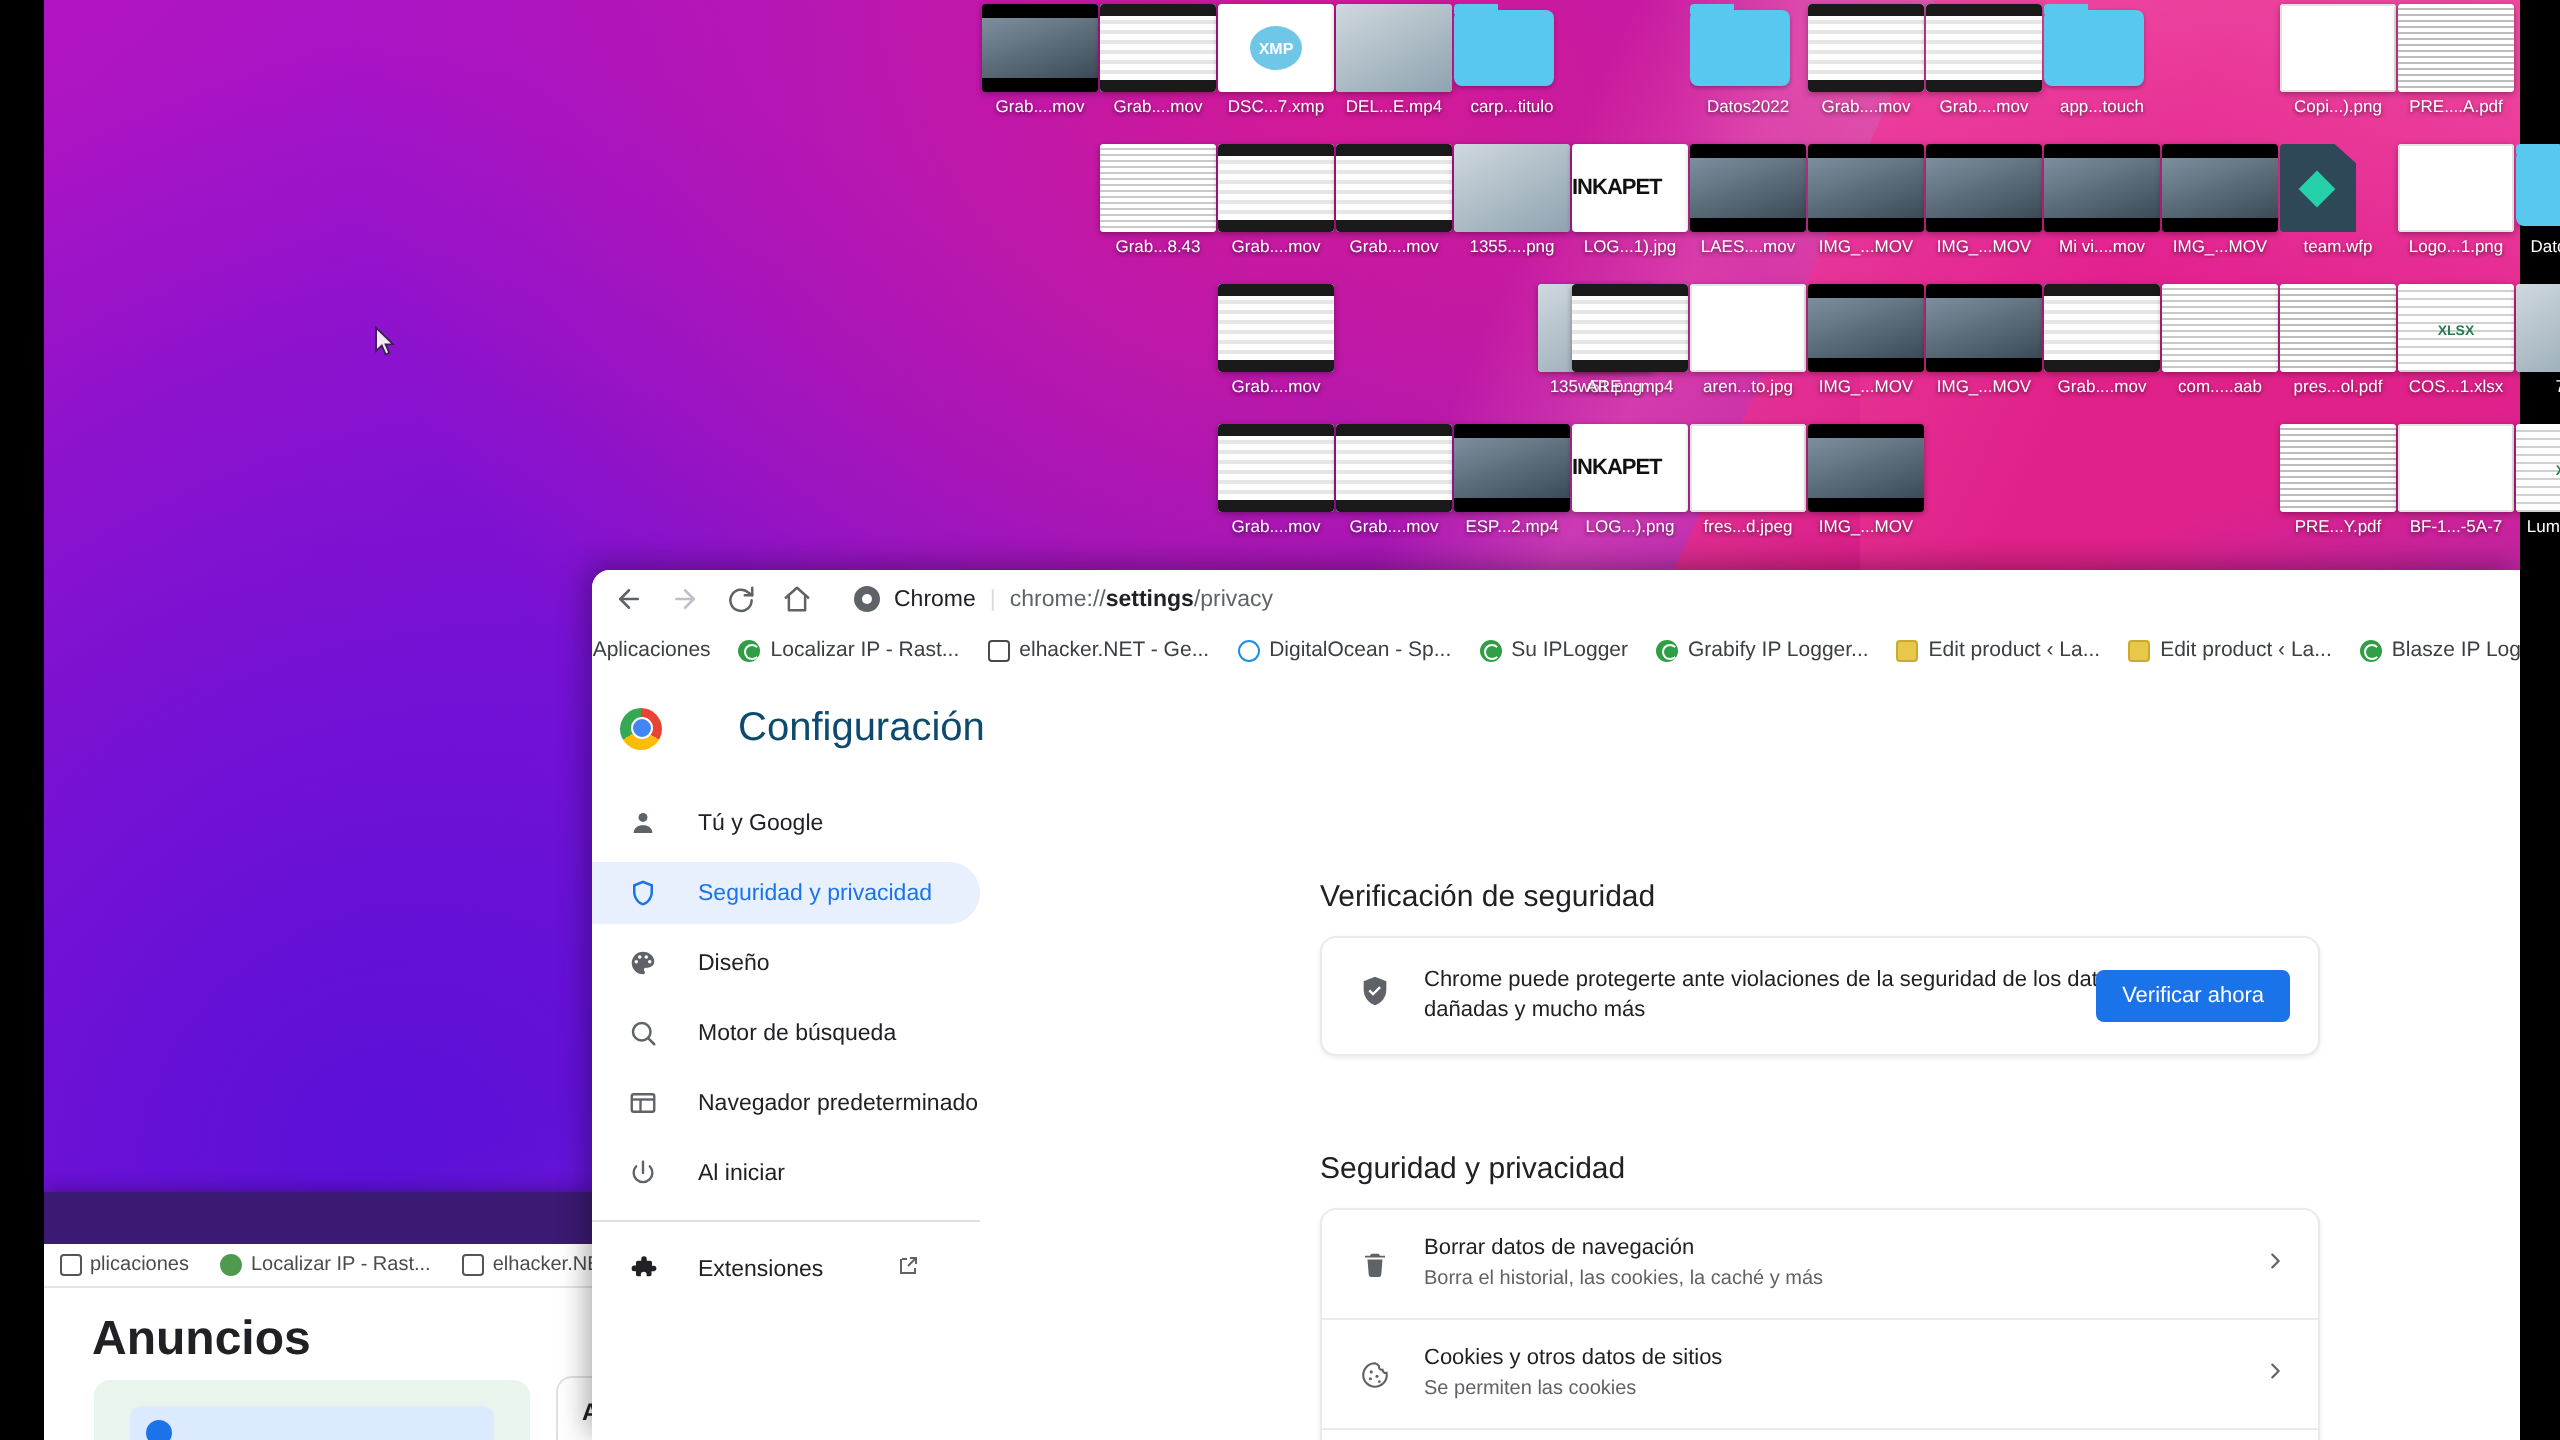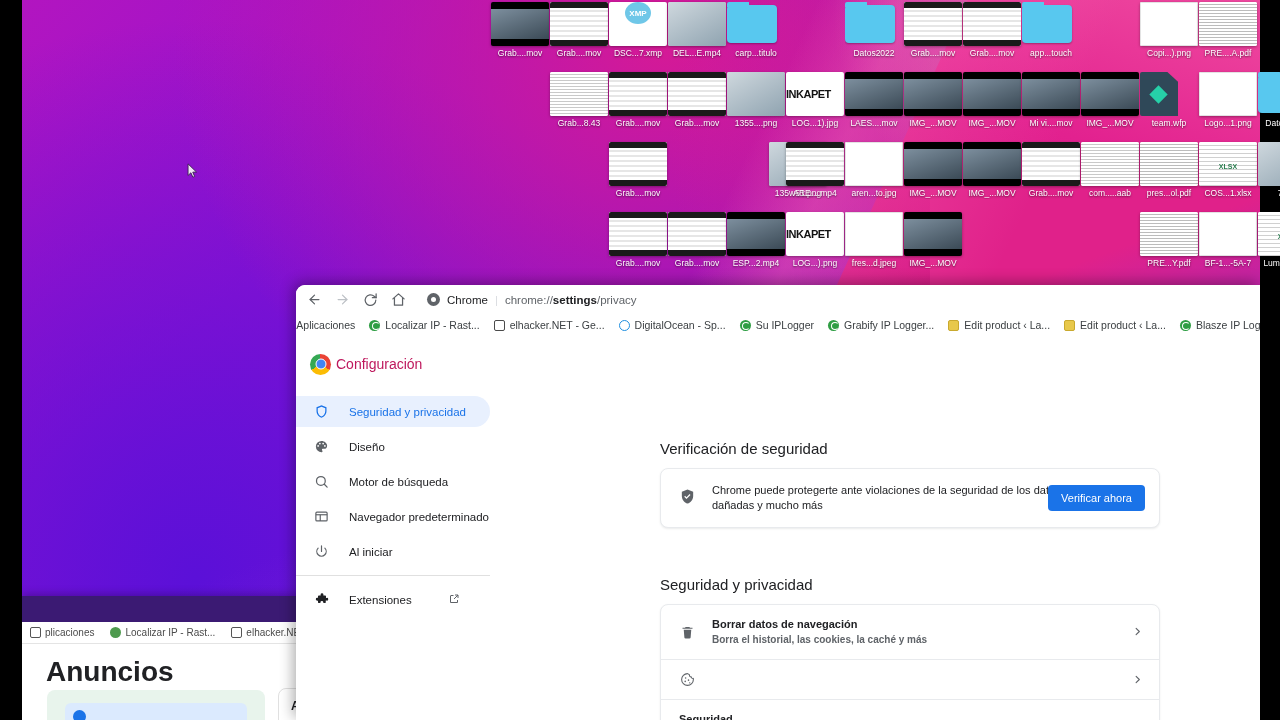--- a/index.html
+++ b/index.html
@@ -63,21 +63,21 @@
   .thumb.doc i{ display:block; width:100%; height:100%;
     background:repeating-linear-gradient(#fff 0 2px,#c9c9c9 2px 3px); font-style:normal;}
   .thumb.folder{ background:none; box-shadow:none; }
   .thumb.folder i{ display:block; width:50px; height:38px; border-radius:4px; background:#58c8ef;
     position:relative; font-style:normal; box-shadow:0 1px 2px rgba(0,0,0,.3);}
   .thumb.folder i::before{ content:""; position:absolute; left:0; top:-5px; width:22px;height:7px;
     border-radius:3px 3px 0 0; background:#58c8ef;}
   .thumb.pdf{ background:#fff; }
   .thumb.pdf i{ display:block;width:100%;height:100%;
     background:repeating-linear-gradient(#fff 0 2px,#bcbcbc 2px 3px); font-style:normal;}
-  .thumb.xmp{ background:#fff; display:flex;align-items:flex-start;justify-content:center; }
+  .thumb.xmp{ background:#fff; display:flex;align-items:center;justify-content:center; }
   .thumb.xmp i{ font-style:normal;font-size:8px;color:#3aa8d8;font-weight:bold;
     width:26px;height:22px;border-radius:50%;background:#6fc7e8;display:flex;align-items:center;justify-content:center;color:#fff;}
   .thumb.ink{ background:#fff; }
   .thumb.ink i{ font-style:normal; font-weight:900; font-size:11px; color:#111; letter-spacing:-.5px;}
   .thumb.wfp{ background:none; box-shadow:none; }
   .thumb.wfp i{ display:block;width:38px;height:44px;background:#2f4858;
      clip-path:polygon(0 0,72% 0,100% 22%,100% 100%,0 100%); position:relative; font-style:normal;}
   .thumb.wfp i::after{content:"";position:absolute;left:12px;top:16px;width:13px;height:13px;background:#26d0a8;transform:rotate(45deg);}
   .thumb.xlsx{ background:#fff; }
   .thumb.xlsx i{ display:block;width:100%;height:100%;
@@ -111,21 +111,21 @@
     display:flex; align-items:center; gap:16px; padding:0 8px;
     font-size:10px; color:#4b4b4b; overflow:hidden;
   }
   #bgwin .bgbookmarks .bm{ display:flex; align-items:center; gap:4px; white-space:nowrap;}
   .bm-dot{ width:11px;height:11px;border-radius:50%;background:#1aa3d8;display:inline-block;}
   .bm-dot.g{ background:#4e9a4e;}
   .bm-dot.sq{ border-radius:2px;background:#fff;border:1.5px solid #555;}
   #bgwin .bgcontent{ position:relative; height:76px; background:#fff; }
   .anuncios-title{
     position:absolute; left:24px; top:12px;
-    font-size:28px; font-weight:bold; color:#202124;
+    font-size:24px; font-weight:bold; color:#202124;
   }
   .green-card{
     position:absolute; left:25px; top:46px; width:218px; height:34px;
     background:#e8f4ec; border-radius:8px 8px 0 0;
   }
   .green-card .inner{
     position:absolute; left:18px; top:13px; width:182px; height:24px;
     background:#dbeafe; border-radius:6px 6px 0 0;
   }
   .green-card .bdot{ position:absolute; left:26px; top:20px; width:13px;height:13px;border-radius:50%;background:#1a73e8;}
@@ -203,21 +203,21 @@
   }
   .chrome-logo{
     width:21px;height:21px;border-radius:50%; margin-left:14px;
     background:conic-gradient(#ea4335 0deg 120deg,#fbbc04 120deg 240deg,#34a853 240deg 360deg);
     position:relative; flex:0 0 auto;
   }
   .chrome-logo::after{
     content:""; position:absolute; left:50%;top:50%;transform:translate(-50%,-50%);
     width:9px;height:9px;border-radius:50%;background:#4285f4;border:1.5px solid #fff;
   }
-  .s-title{ font-size:14px; color:#be185d; margin-left:5px; }
+  .s-title{ font-size:20px; color:#0c4a6e; margin-left:38px; }
   .s-search{
     position:absolute; left:368px; top:15px; width:500px; height:28px;
     background:#f1f3f4; border-radius:14px; display:flex; align-items:center;
     gap:10px; padding:0 14px; font-size:11.5px; color:#5f6368; cursor:text;
   }
 
   
   .sidebar{
     position:absolute; left:0; top:56px; width:216px; bottom:0;
     padding-top:0; background:#fff;
@@ -268,21 +268,21 @@
     background:#1a73e8; color:#fff; border:none; border-radius:4px;
     font-size:11px; padding:7px 13px; cursor:pointer; white-space:nowrap;
     font-family:"Liberation Sans", sans-serif;
   }
   .list-row{
     display:flex; align-items:center; gap:17px; padding:12px 16px 12px 18px;
     border-top:1px solid #e8eaed; cursor:pointer; position:relative;
   }
   .list-row:first-child{ border-top:none; }
   .lr-ico{ flex:0 0 auto; color:#5f6368; width:16px; display:flex; justify-content:center;}
-  .lr-body{ flex:1; padding-right:22px;font-weight:bold; }
+  .lr-body{ flex:1; padding-right:22px; }
   .lr-title{ font-size:11px; color:#202124; line-height:15px; }
   .lr-sub{ font-size:10px; color:#5f6368; line-height:14px; margin-top:1px; }
   .lr-arrow{ position:absolute; right:16px; top:50%; transform:translateY(-50%); color:#5f6368; }
 </style>
 </head>
 <body>
 
 <div id="desktop">
   <div id="wallpaper">
     <div class="right-pink"></div>
@@ -672,20 +672,29 @@
 
     <div class="s-search">
       <svg width="14" height="14" viewBox="0 0 24 24" fill="none" stroke="#5f6368" stroke-width="2" stroke-linecap="round">
           <circle cx="11" cy="11" r="7"></circle>
           <line x1="16.5" y1="16.5" x2="21" y2="21"></line>
         </svg>
       <span>Buscar en configuración</span>
     </div>
 
     <div class="sidebar" id="sidebar">
+        <div class="nav-item">
+          <span class="nico">
+            <svg width="15" height="15" viewBox="0 0 24 24" fill="currentColor">
+              <circle cx="12" cy="7.5" r="3.6"></circle>
+              <path d="M4.5 20c0-4.1 3.4-6.2 7.5-6.2s7.5 2.1 7.5 6.2z"></path>
+            </svg>
+          </span>
+          <span>Tú y Google</span>
+        </div>
         <div class="nav-item active">
           <span class="nico">
             <svg width="15" height="15" viewBox="0 0 24 24" fill="currentColor">
               <path d="M12 2 4 5.2v6c0 5 3.4 9.6 8 10.8 4.6-1.2 8-5.8 8-10.8v-6L12 2zm0 2.2 6 2.4v4.6c0 4-2.6 7.7-6 8.8-3.4-1.1-6-4.8-6-8.8V6.6z"></path>
             </svg>
           </span>
           <span>Seguridad y privacidad</span>
         </div>
         <div class="nav-item">
           <span class="nico">
@@ -773,20 +782,24 @@
           <div class="list-row">
             <span class="lr-ico">
               <svg width="15" height="15" viewBox="0 0 24 24" fill="currentColor">
                 <path d="M12 2.6c-5.2 0-9.4 4.2-9.4 9.4S6.8 21.4 12 21.4s9.4-4.2 9.4-9.4c0-.6-.05-1.1-.15-1.7a2.6 2.6 0 0 1-3.2-2.4 2.6 2.6 0 0 1-2.9-3.2A9.3 9.3 0 0 0 12 2.6z" fill="none" stroke="currentColor" stroke-width="1.7"></path>
                 <circle cx="9" cy="9.5" r="1.25"></circle>
                 <circle cx="13.6" cy="13" r="1.25"></circle>
                 <circle cx="8.3" cy="15" r="1.25"></circle>
                 <circle cx="15.5" cy="17.3" r="1.1"></circle>
               </svg>
             </span>
+            <span class="lr-body">
+              <span class="lr-title" style="display: block;">Cookies y otros datos de sitios</span>
+              <span class="lr-sub" style="display: block;">Se permiten las cookies</span>
+            </span>
             <span class="lr-arrow"><svg width="11" height="11" viewBox="0 0 24 24" fill="none" stroke="currentColor" stroke-width="2.4" stroke-linecap="round" stroke-linejoin="round">
                 <polyline points="9 5 16 12 9 19"></polyline>
               </svg></span>
           </div>
           <div class="list-row">
             <span class="lr-body">
               <span class="lr-title" style="display: block;">Seguridad</span>
             </span>
           </div>
         </div>

